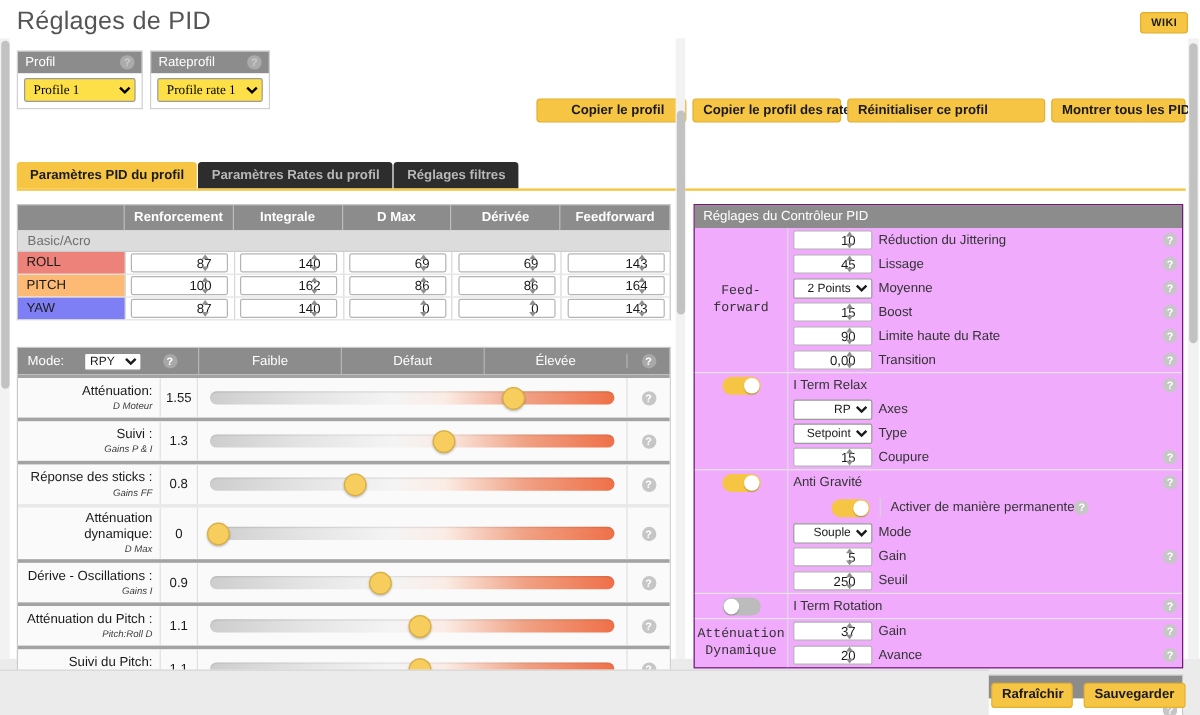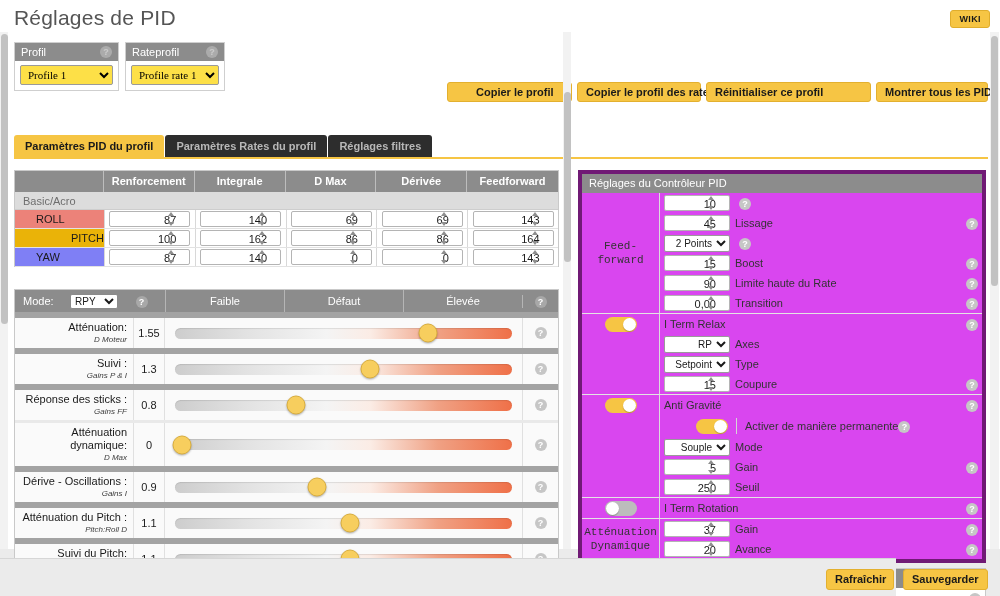--- a/index.html
+++ b/index.html
@@ -105,21 +105,21 @@
   .pid-head .cell.lbl { width: 89px; }
   .pid-head .cell.num { width: 91px; }
   .subhdr {
     background: #dcdcdc; color: #6e6e6e; font-size: 11px;
     height: 18px; line-height: 18px; padding-left: 8px;
     border-bottom: 1px solid #cdcdcd;
   }
   .pid-row { display: flex; height: 19px; border-bottom: 1px solid #e2e2e2; }
   .pid-row .axis {
     width: 89px; font-size: 11px; color: #1a1a1a;
-    line-height: 19px; padding-left: 21px;
+    line-height: 19px; padding-left: 7px;
   }
   .pid-row.roll  .axis { background: #ec8279; }
   .pid-row.pitch .axis { background: #93f193; }
   .pid-row.yaw   .axis { background: #7f7ff5; }
   .pid-row .numcell {
     width: 91px; display: flex; align-items: center; justify-content: center;
     border-left: 1px solid #d8d8d8;
   }
   .num-in {
     position: relative; width: 81px; height: 16px;
@@ -147,21 +147,21 @@
     font-family: "Liberation Sans", sans-serif;
     border: 1px solid #8a8a8a; border-radius: 2px; background: #fff; color: #1a1a1a;
   }
   .sl-head .qcol { width: 47px; text-align: center; }
   .sl-head .seg {
     flex: 1; text-align: center; color: #fff; font-size: 11px;
     border-left: 1px solid #b5b5b5; line-height: 22px;
   }
   .sl-head .qend { width: 36px; text-align: center; border-left: 1px solid #b5b5b5; }
 
-  .sl-row { display: flex; border-top: 6px solid #a3a3a3; background: #fafafa; min-height: 36px; }
+  .sl-row { display: flex; border-top: 3px solid #a3a3a3; background: #fafafa; min-height: 36px; }
   .sl-row.sep { border-top: 3px solid #e9e9e9; }
   .sl-row .namecol {
     width: 118px; padding: 3px 6px 3px 4px; text-align: right;
     display: flex; flex-direction: column; justify-content: center;
   }
   .sl-row .namecol .t1 { font-size: 11px; color: #1a1a1a; line-height: 13px; }
   .sl-row .namecol .t2 { font-size: 8px; font-style: italic; color: #3c3c3c; line-height: 11px; }
   .sl-row .valcol {
     width: 32px; border-left: 1px solid #e0e0e0; border-right: 1px solid #e0e0e0;
     display: flex; align-items: center; justify-content: center;
@@ -189,21 +189,21 @@
   .q {
     display: inline-block; width: 12px; height: 12px; border-radius: 50%;
     background: #c6c6c6; color: #fff; font-size: 9px; font-weight: bold;
     text-align: center; line-height: 12px; cursor: pointer;
     font-family: "Liberation Sans", sans-serif;
   }
   .q.dark { background: #a8a8a8; }
 
   
   .right-col { position: absolute; left: 578px; top: 138px; width: 408px; }
-  .rpanel { border: 4px solid #701a75; background: #d946ef; }
+  .rpanel { border: 1px solid #701a75; background: #f0abfc; }
   .r-row { display: flex; border-bottom: 1px solid #e4e4e4; min-height: 20px; }
   .r-row:last-child { border-bottom: none; }
   .r-left {
     width: 78px; flex: 0 0 78px; border-right: 1px solid #dcdcdc;
     display: flex; align-items: center; justify-content: center;
     text-align: center; font-size: 11px; color: #333;
   }
   .r-left.multi { flex-direction: column; line-height: 14px; font-family: Liberation Mono, monospace; }
   .r-body { flex: 1; display: flex; flex-direction: column; }
   .r-line { display: flex; align-items: center; height: 20px; padding-left: 4px; }
@@ -236,21 +236,21 @@
     width: 78px; flex: 0 0 78px; border-right: 1px solid #dcdcdc;
     display: flex; align-items: flex-start; justify-content: center; padding-top: 3px;
   }
   .sub-tog-line { display: flex; align-items: center; height: 22px; padding-left: 36px; }
   .sub-tog-line .divbar { width: 1px; height: 16px; background: #d5d5d5; margin: 0 8px; }
 
   .rpanel2 { margin-top: 5px; border: 1px solid #c9c9c9; background: #fff; }
 
   
   .footer {
-    position: absolute; left: 0; top: 558px; width: 896px; height: 38px;
+    position: absolute; left: 0; top: 558px; width: 824px; height: 38px;
     background: #ebebeb; border-top: 1px solid #d6d6d6;
   }
   .footer .btn-amber { top: 10px; height: 21px; line-height: 19px; }
   #b-refresh { left: 826px; width: 68px; }
   #b-save    { left: 903px; width: 85px; }
 
   
   .vscroll {
     position: absolute; right: 1px; top: 0; width: 9px; height: 100%;
     background: #f0f0f0;
@@ -359,21 +359,21 @@
                 <span>143</span>
                 <span class="spin">
                   <i class="up"></i>
                   <i class="dn"></i>
                 </span>
               </div>
             </div>
         </div>
 
         <div class="pid-row pitch">
-          <div class="axis" style="background: #eab308; text-align: right;">PITCH</div>
+          <div class="axis" style="background: #fdba74;">PITCH</div>
           <div class="numcell">
               <div class="num-in">
                 <span>100</span>
                 <span class="spin">
                   <i class="up"></i>
                   <i class="dn"></i>
                 </span>
               </div>
             </div>
           <div class="numcell">
@@ -620,37 +620,39 @@
             <div class="r-line">
               <div class="ctl">
                   <div class="nstep">
                     <span>10</span>
                     <span class="spin">
                       <i class="up"></i>
                       <i class="dn"></i>
                     </span>
                   </div>
                 </div>
+              <div class="lab">Réduction du Jittering</div>
               <div class="qw"><span class="q">?</span></div>
             </div>
             <div class="r-line">
               <div class="ctl">
                   <div class="nstep">
                     <span>45</span>
                     <span class="spin">
                       <i class="up"></i>
                       <i class="dn"></i>
                     </span>
                   </div>
                 </div>
               <div class="lab">Lissage</div>
               <div class="qw"><span class="q">?</span></div>
             </div>
             <div class="r-line">
               <div class="ctl"><select class="dsel"><option>2 Points</option></select></div>
+              <div class="lab">Moyenne</div>
               <div class="qw"><span class="q">?</span></div>
             </div>
             <div class="r-line">
               <div class="ctl">
                   <div class="nstep">
                     <span>15</span>
                     <span class="spin">
                       <i class="up"></i>
                       <i class="dn"></i>
                     </span>

